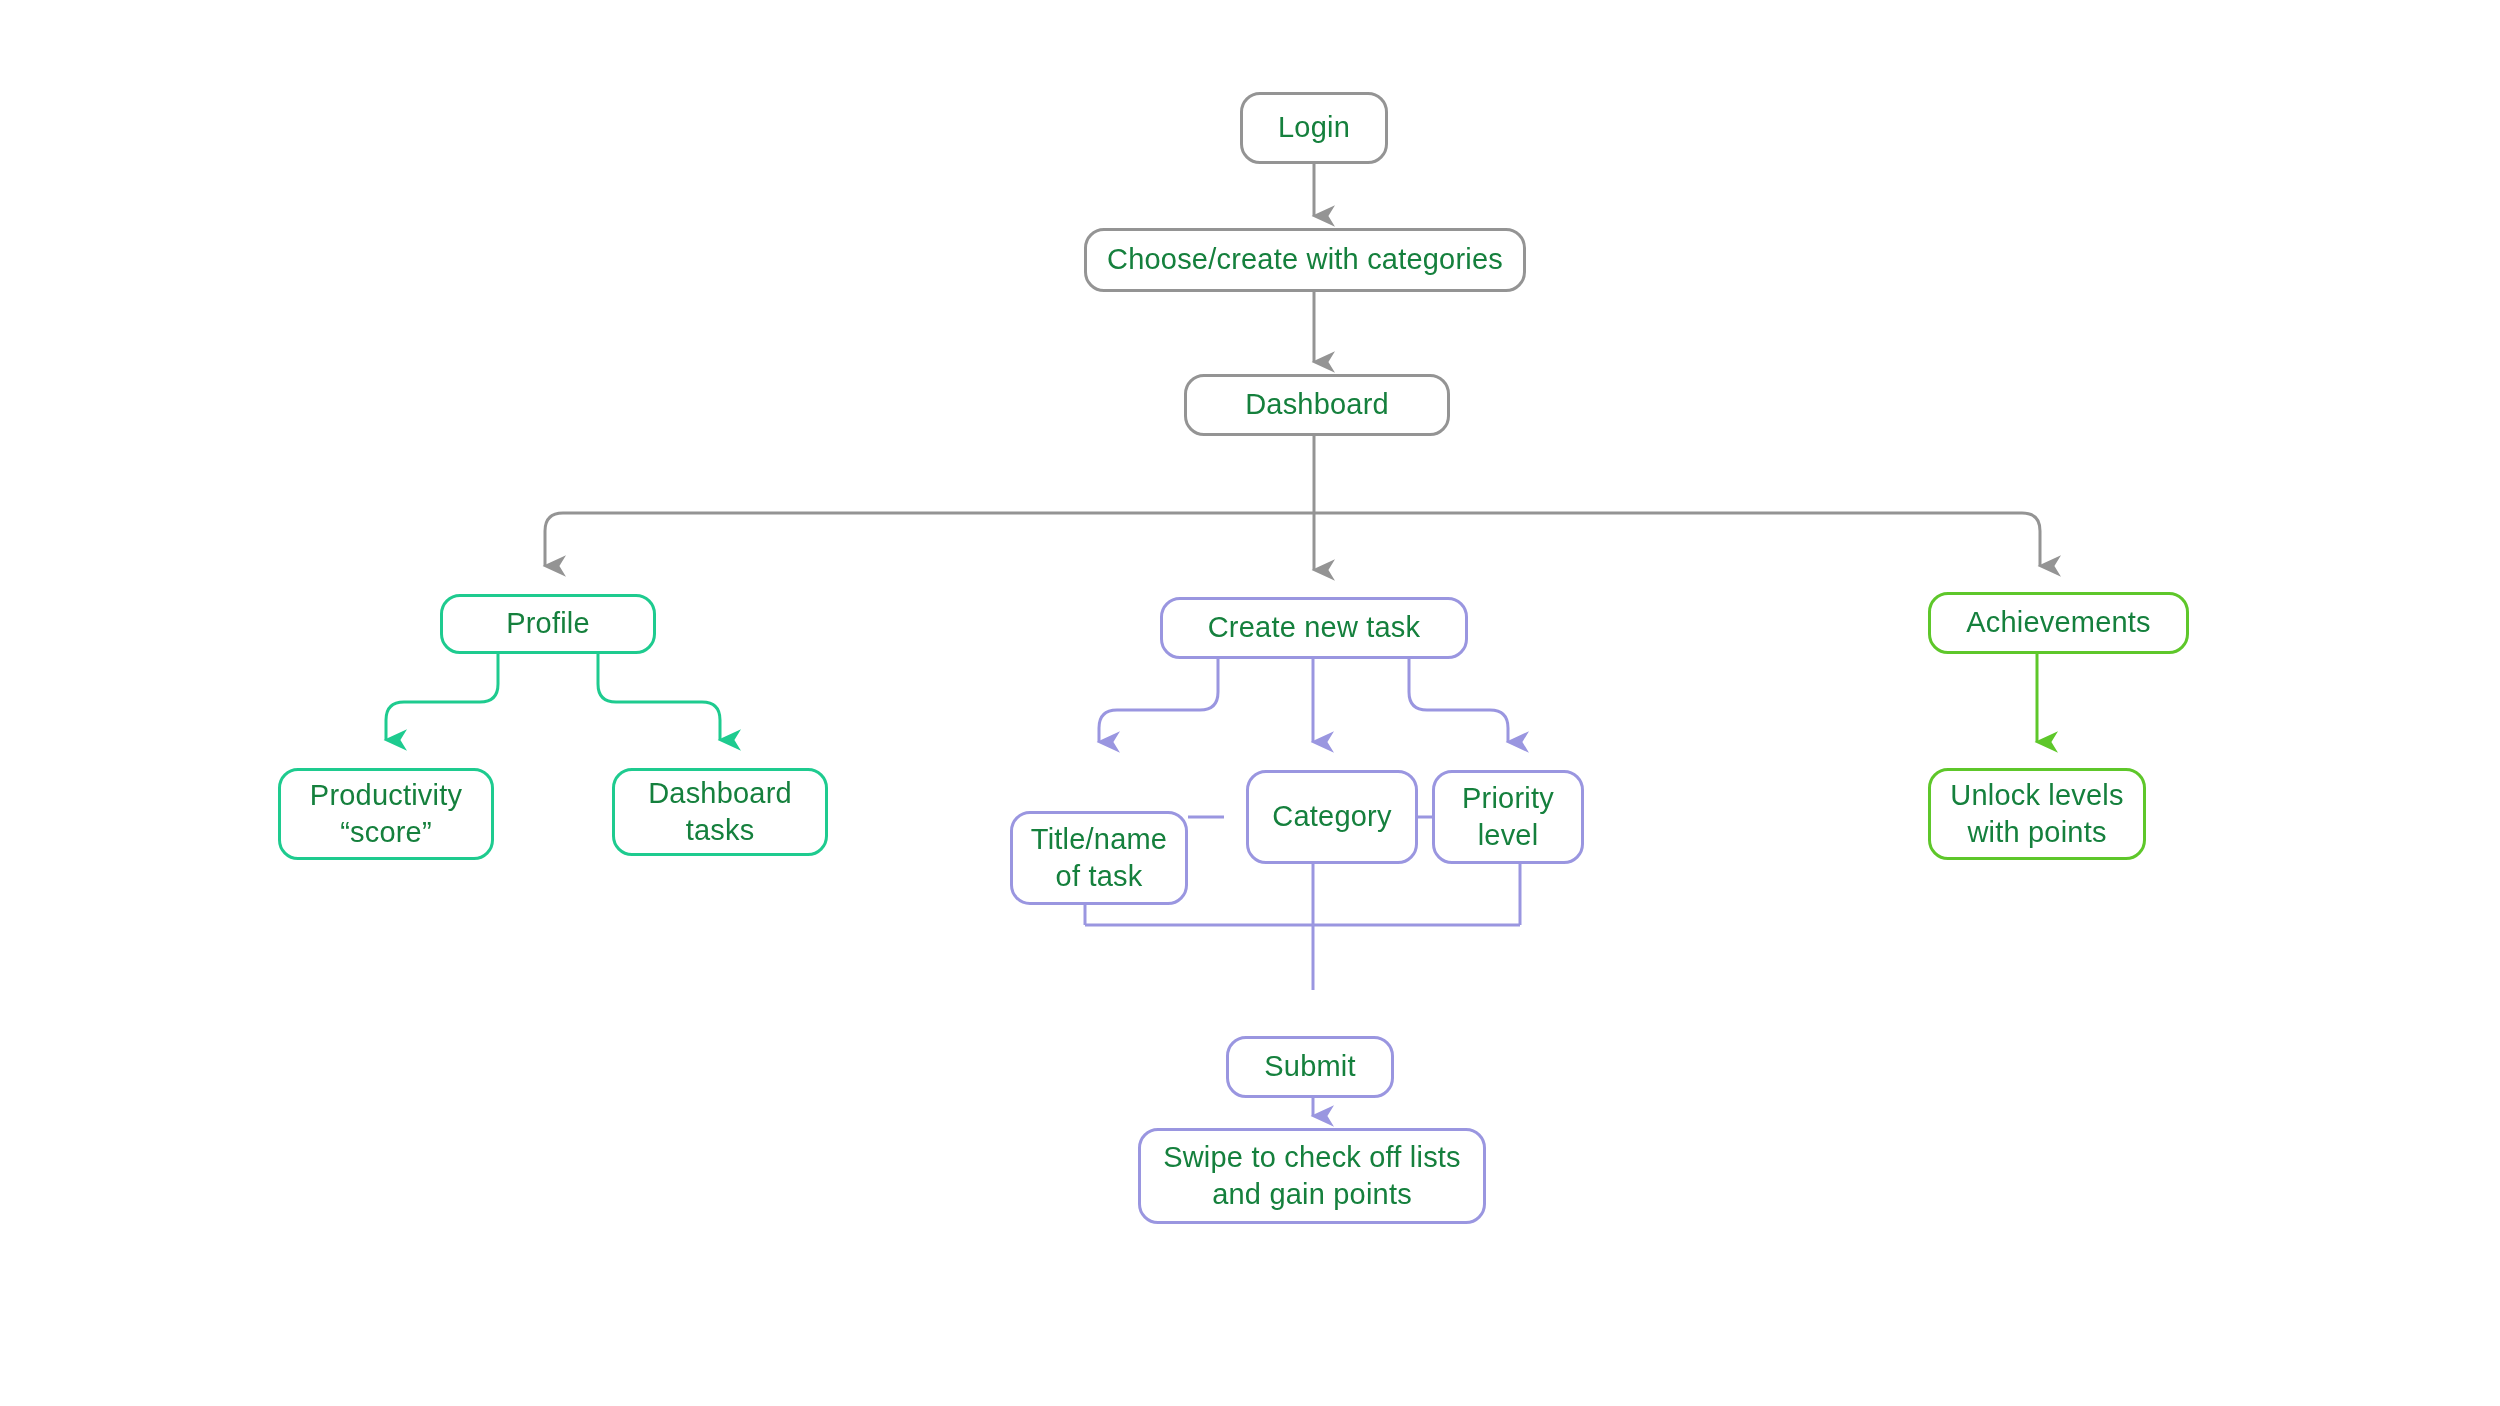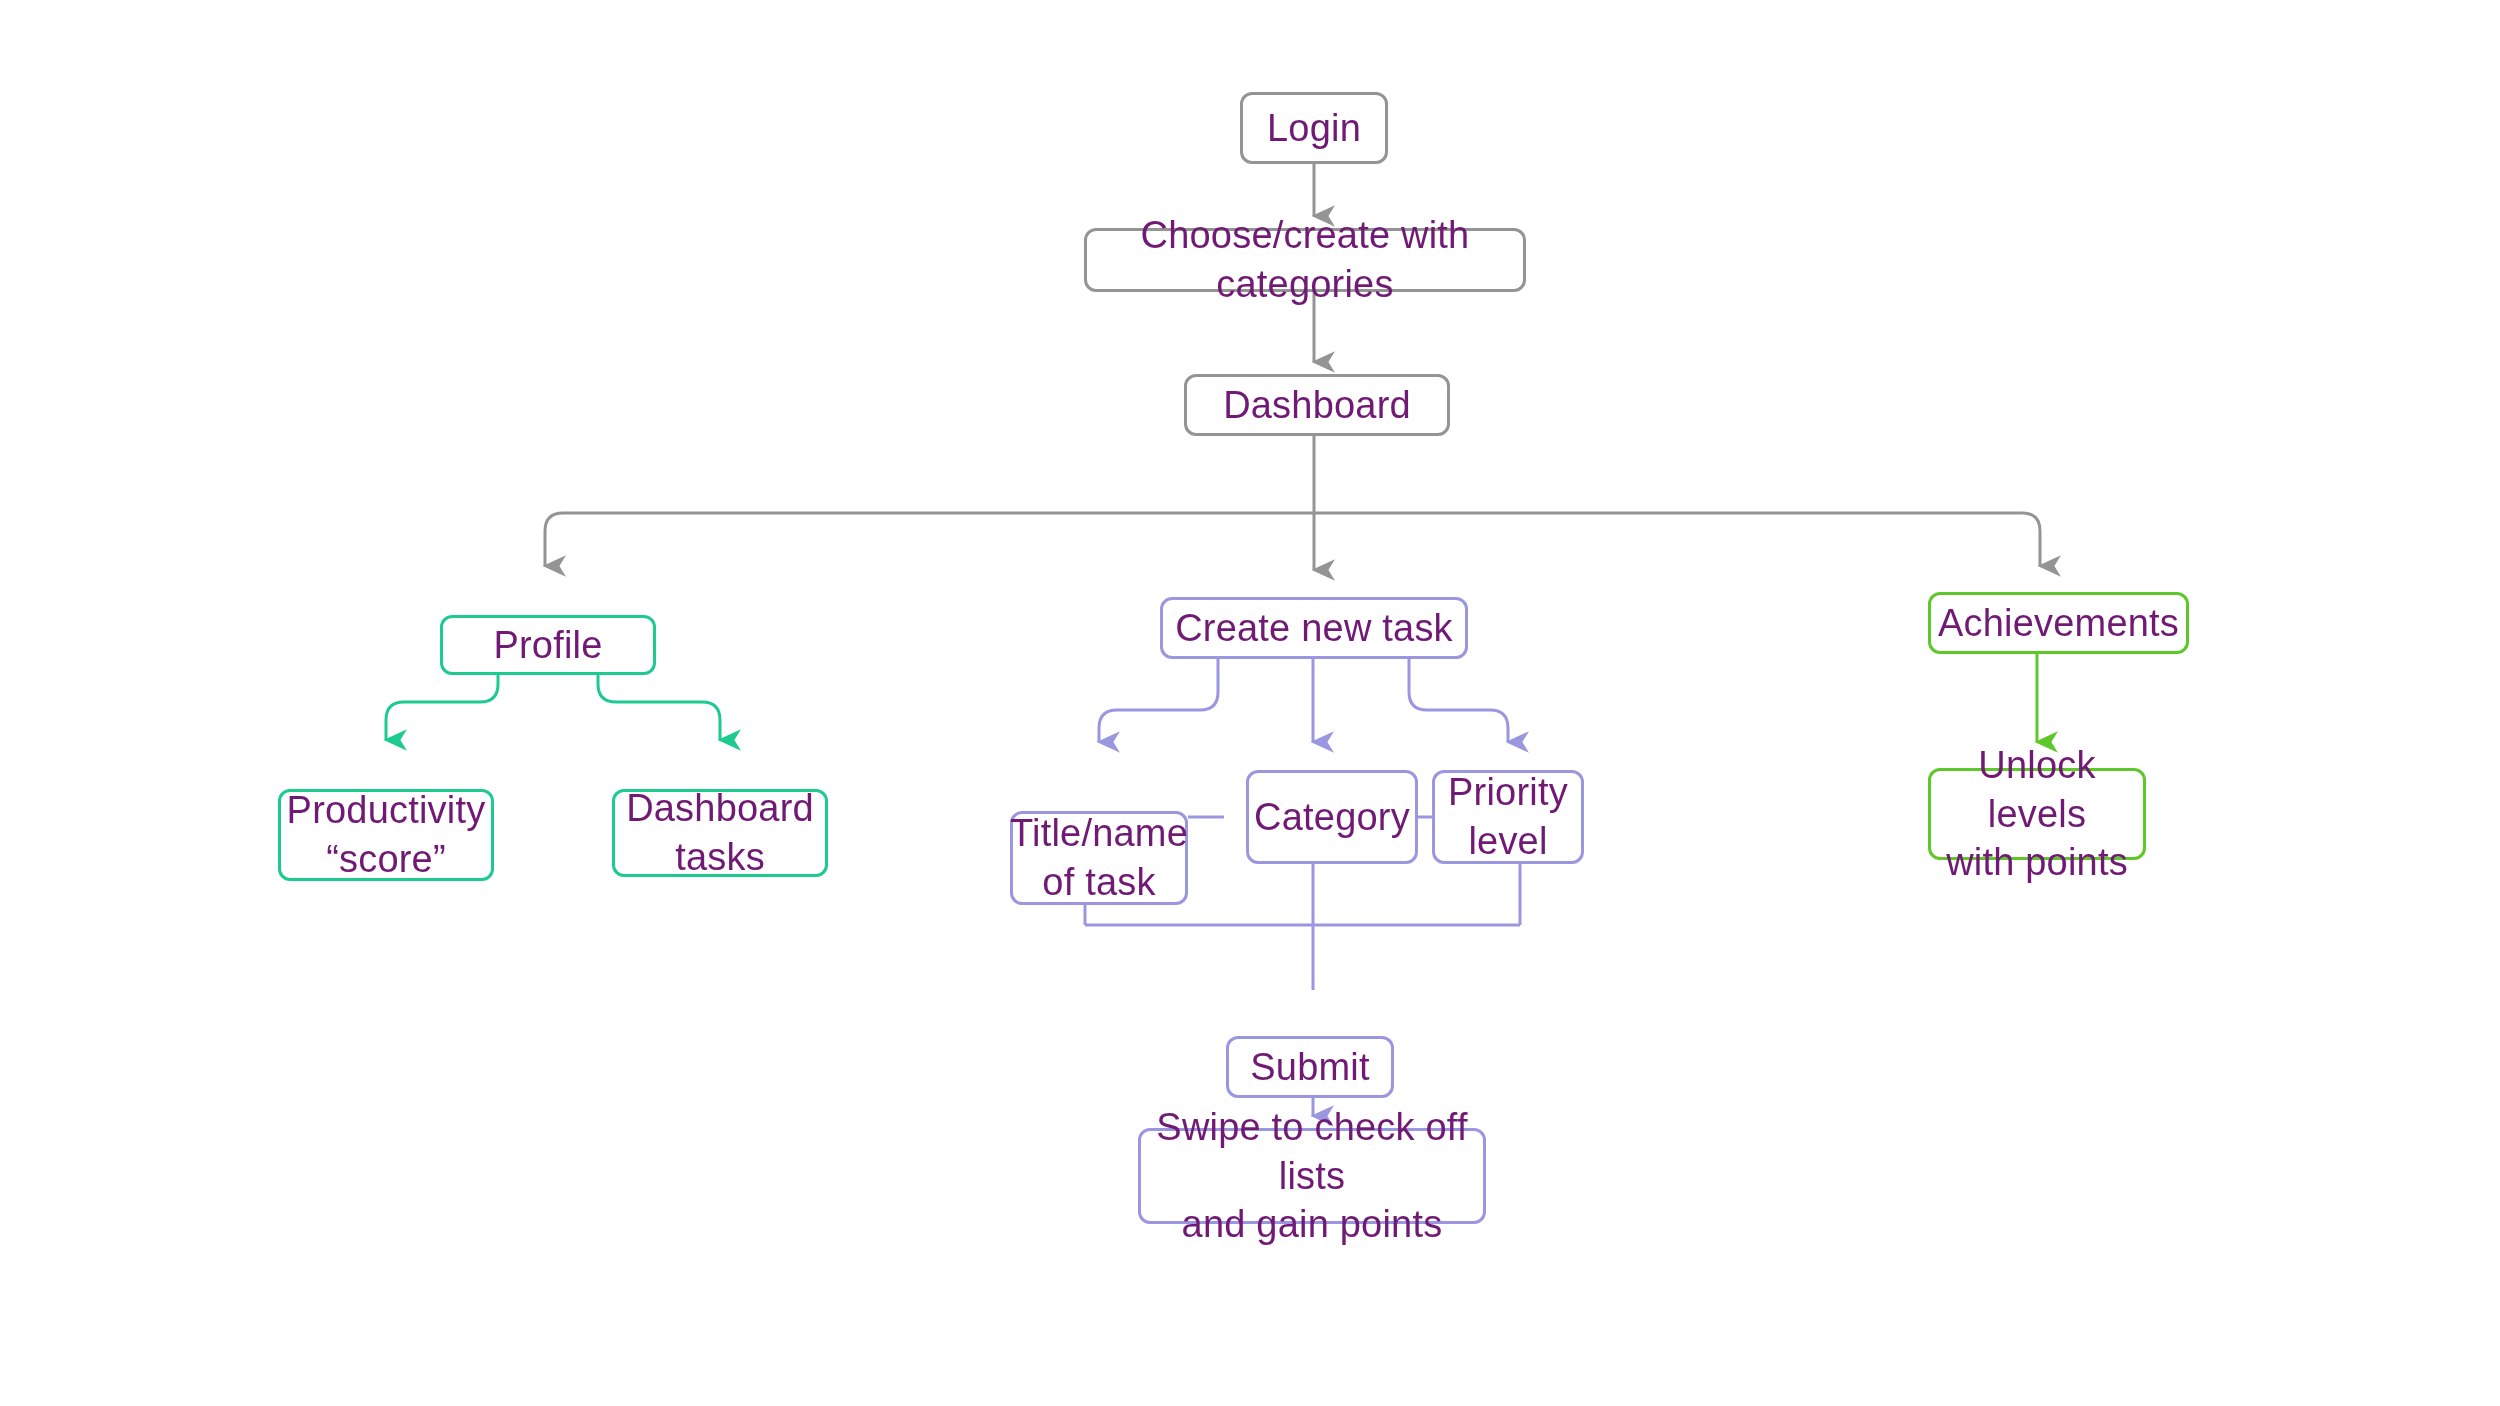--- a/index.html
+++ b/index.html
@@ -29,34 +29,34 @@
     width: 2500px;
     height: 1406px;
     pointer-events: none;
   }
   .node {
     position: absolute;
     box-sizing: border-box;
     background: #ffffff;
     border-style: solid;
     border-width: 3px;
-    border-radius: 12px;
+    border-radius: 20px;
     display: flex;
     align-items: center;
     justify-content: center;
     text-align: center;
-    color: #701a75;
-    font-size: 38px;
+    color: #15803d;
+    font-size: 29px;
     line-height: 1.28;
     letter-spacing: 0.2px;
     white-space: pre-line;
     padding: 2px 10px;
   }
   .node.gray   { border-color: #949494; }
-  .node.teal   { border-color: #1ecb8f; margin-top: 21px; }
+  .node.teal   { border-color: #1ecb8f; }
   .node.purple { border-color: #9a96e0; }
   .node.lime   { border-color: #5ec72a; }
 </style>
 </head>
 <body>
 
 <div id="canvas">
 
   <svg id="edge-layer" viewBox="0 0 2500 1406" width="2500" height="1406" xmlns="http://www.w3.org/2000/svg">
     <defs>

